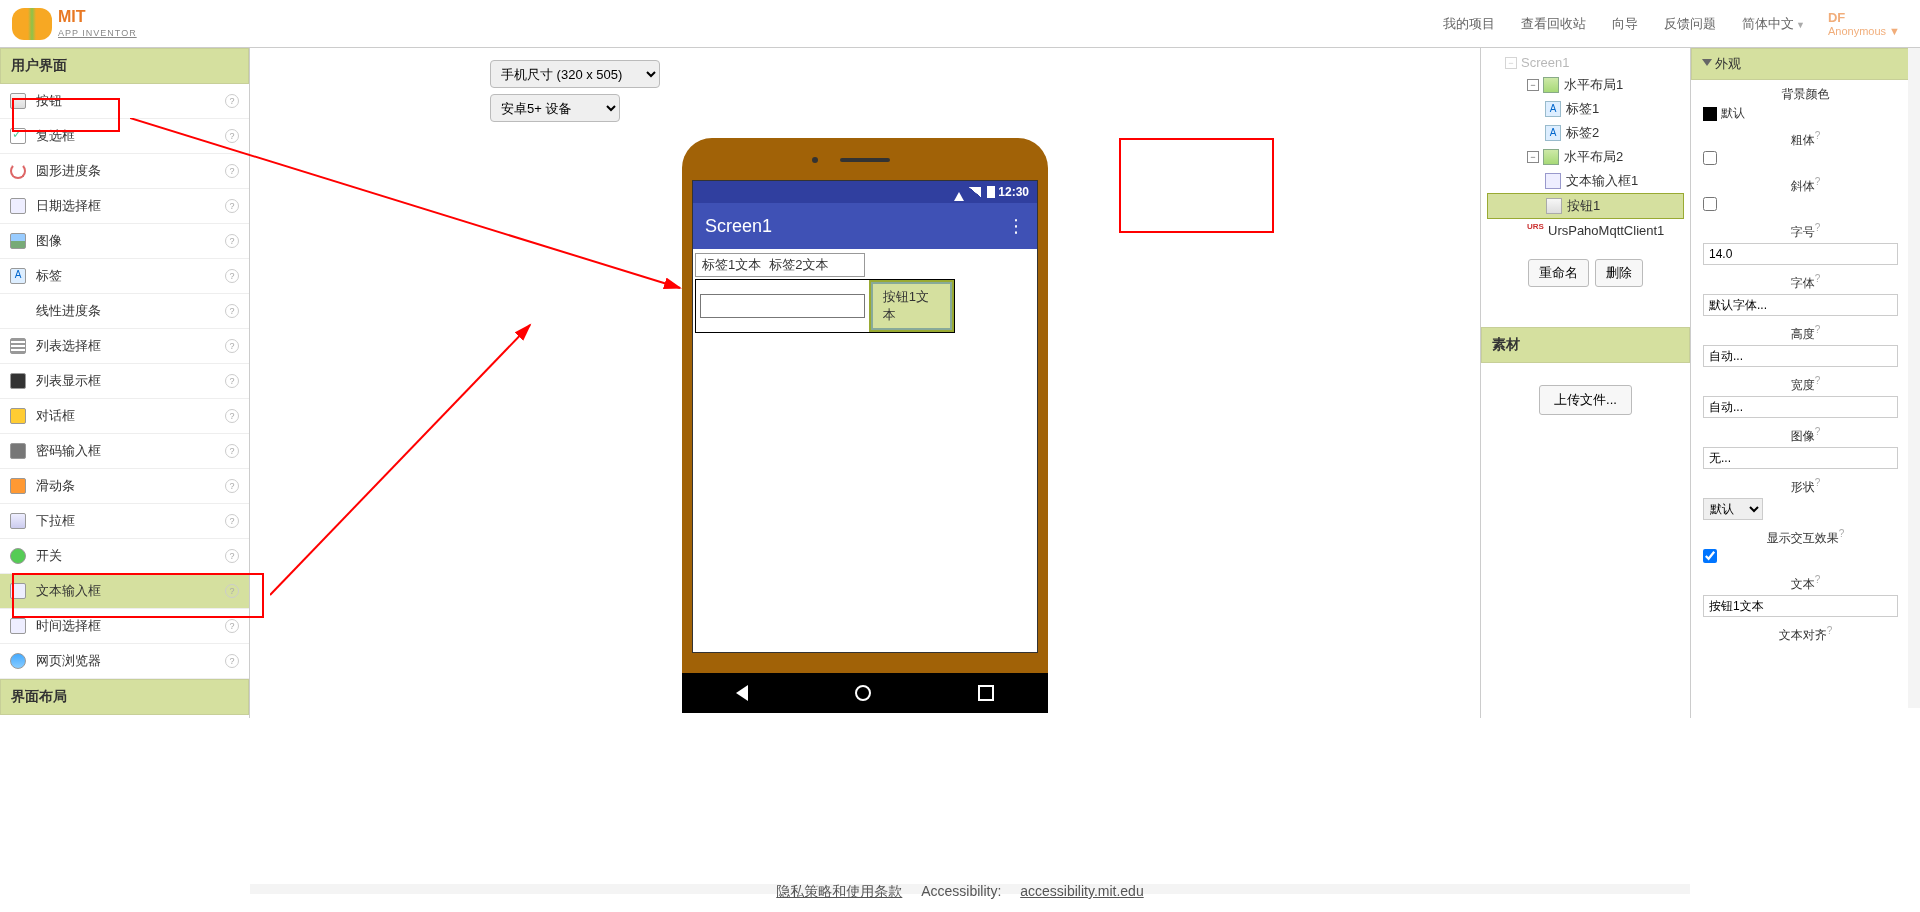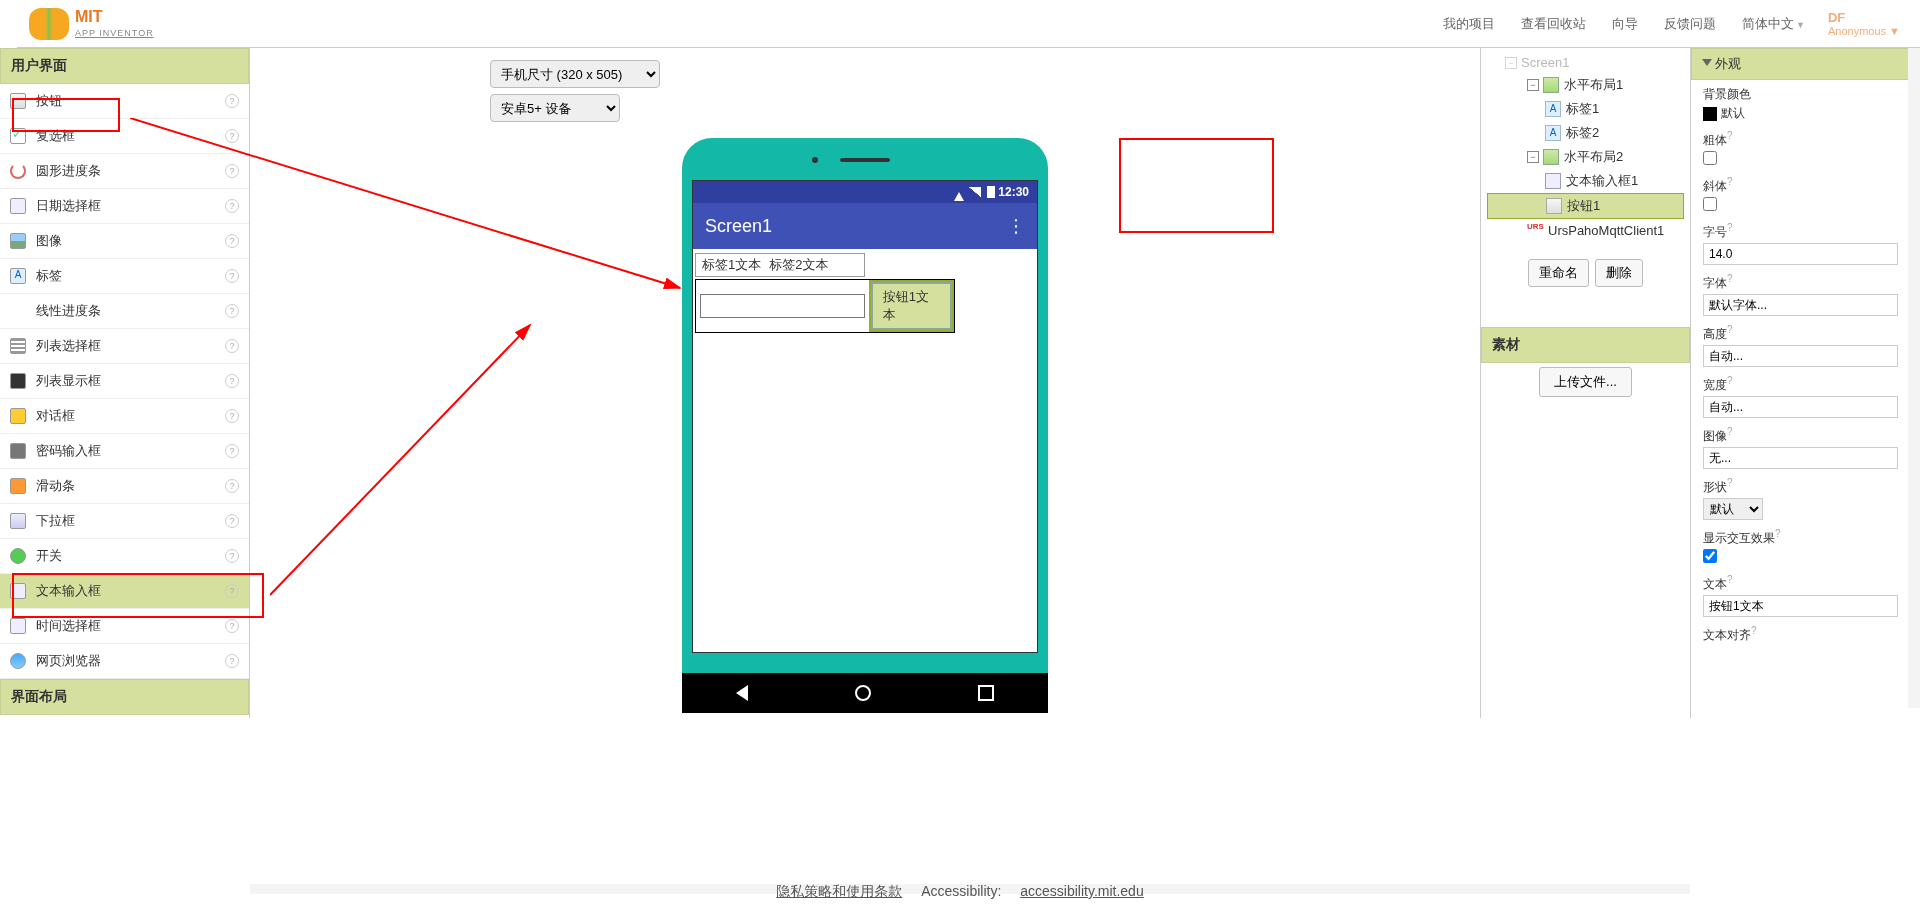--- a/index.html
+++ b/index.html
@@ -1,19 +1,19 @@
 <!DOCTYPE html>
 <html><head>
   <meta charset="utf-8">
   <style>
     * { box-sizing: border-box; margin: 0; padding: 0; font-family: Arial, "Microsoft YaHei", sans-serif; }
     body { background: #fff; font-size: 13px; color: #333; overflow: hidden; width: 1920px; height: 912px; position: relative; }
     
     
-    .topnav { height: 48px; border-bottom: 1px solid #ccc; display: flex; align-items: center; background: #fff; position: relative; margin-left: 17px; }
+    .topnav { height: 48px; border-bottom: 1px solid #ccc; display: flex; align-items: center; background: #fff; position: relative; }
     .logo { display: flex; align-items: center; padding: 0 12px; }
     .logo-bee { width: 40px; height: 32px; background: linear-gradient(90deg,#f7a823 40%,#8bc34a 50%,#f7a823 60%); border-radius: 12px; position: relative; }
     .logo-text { margin-left: 6px; line-height: 1; }
     .logo-mit { color: #e87823; font-weight: bold; font-size: 16px; display: block; }
     .logo-sub { color: #888; font-size: 9px; letter-spacing: 1px; text-decoration: underline; }
     .nav-left { display: flex; margin-left: 20px; }
     .nav-item { padding: 8px 12px; color: #666; font-size: 13px; cursor: pointer; border: 1px solid transparent; border-radius: 4px; }
     .nav-item .caret { font-size: 9px; color: #aaa; margin-left: 2px; }
     .nav-right { position: absolute; right: 20px; display: flex; align-items: center; }
     .anon { display: flex; flex-direction: column; color: #e87823; font-size: 11px; margin-left: 10px; opacity: 0.6; }
@@ -52,21 +52,21 @@
     
     .redbox-button { position: absolute; top: 98px; left: 12px; width: 108px; height: 34px; border: 2px solid red; pointer-events: none; }
     .redbox-textbox { position: absolute; top: 573px; left: 12px; width: 252px; height: 45px; border: 2px solid red; pointer-events: none; }
     .arrow1 { position: absolute; top: 118px; left: 130px; width: 560px; height: 180px; pointer-events: none; }
     .arrow2 { position: absolute; top: 320px; left: 270px; width: 270px; height: 280px; pointer-events: none; }
     
     
     .viewer { flex: 1; background: #fff; padding: 0 10px; position: relative; }
     .viewer-controls { position: absolute; top: 12px; left: 240px; display: flex; flex-direction: column; gap: 6px; }
     .viewer-controls select { width: 170px; height: 28px; border: 1px solid #bbb; border-radius: 4px; padding: 0 6px; font-size: 13px; }
-    .phone-frame { width: 366px; height: 575px; background: #14b8a6; border-radius: 30px; margin: 90px auto 0; padding: 42px 10px 60px; position: relative; }
+    .phone-frame { width: 366px; height: 575px; background: #a16207; border-radius: 30px; margin: 90px auto 0; padding: 42px 10px 60px; position: relative; }
     .phone-speaker { width: 50px; height: 4px; background: #333; border-radius: 2px; position: absolute; top: 20px; left: 50%; transform: translateX(-50%); }
     .phone-camera { width: 6px; height: 6px; background: #333; border-radius: 50%; position: absolute; top: 19px; left: 130px; }
     .phone-screen { background: #fff; height: 100%; border: 1px solid #333; position: relative; }
     .status-bar { height: 22px; background: #303f9f; color: #fff; display: flex; justify-content: flex-end; align-items: center; padding: 0 8px; font-size: 12px; font-weight: bold; }
     .status-bar .tri { width: 0; height: 0; border: 5px solid transparent; border-bottom: 9px solid #fff; margin: 0 2px -4px; }
     .status-bar .bars { display: inline-block; width: 12px; height: 10px; background: linear-gradient(to top right, transparent 48%, #fff 50%); margin: 0 3px; }
     .status-bar .batt { width: 8px; height: 12px; background: #fff; margin: 0 3px; border: 1px solid #fff; }
     .app-bar { height: 46px; background: #3f51b5; color: #fff; display: flex; align-items: center; justify-content: space-between; padding: 0 12px; font-size: 18px; }
     .app-bar .dots { font-size: 18px; }
     .phone-content { padding: 2px; }
@@ -95,28 +95,28 @@
     .ti-layout { background: linear-gradient(#cde9a7,#a7d977); border: 1px solid #8a8; }
     .ti-label { background: #def; border: 1px solid #9bc; font-size: 10px; color: #06c; text-align: center; line-height: 14px; }
     .ti-label::after { content: "A"; }
     .ti-textbox { background: #eef; border: 1px solid #99c; }
     .ti-button { background: linear-gradient(#f7f7f7,#ddd); border: 1px solid #aaa; }
     .ti-urs { font-size: 8px; color: #c33; font-weight: bold; border: none; }
     .redbox-tree { position: absolute; top: 138px; left: 1119px; width: 155px; height: 95px; border: 2px solid red; pointer-events: none; }
     .tree-buttons { display: flex; gap: 6px; justify-content: center; padding: 10px 0; }
     .tree-btn { padding: 4px 10px; border: 1px solid #bbb; background: #f7f7f7; border-radius: 3px; font-size: 13px; cursor: pointer; }
     .media-section { margin-top: 30px; }
-    .upload-btn { display: block; margin: 4px auto; padding: 5px 14px; border: 1px solid #bbb; background: #f7f7f7; border-radius: 3px; font-size: 13px; cursor: pointer; }
+    .upload-btn { display: block; margin: 22px auto; padding: 5px 14px; border: 1px solid #bbb; background: #f7f7f7; border-radius: 3px; font-size: 13px; cursor: pointer; }
     
     
     .right-col2 { width: 230px; border-left: 1px solid #ccc; background: #fff; }
     .props-header { background: #d5e09f; padding: 6px 10px; font-size: 13px; border: 1px solid #c7cf98; }
     .props-header .tri-down { display: inline-block; width: 0; height: 0; border: 5px solid transparent; border-top: 7px solid #666; margin-right: 3px; position: relative; top: 3px; }
     .prop { padding: 6px 12px 2px; font-size: 12px; }
-    .prop-label { color: #333; display: block; margin-bottom: 2px; }
+    .prop-label { color: #333; display: block; margin-bottom: 2px; text-align: center; }
     .prop-label .qm { color: #aaa; font-size: 10px; vertical-align: super; }
     .prop input[type=text] { width: 95%; border: 1px solid #ccc; padding: 3px 5px; font-size: 12px; }
     .prop select { width: 60px; border: 1px solid #ccc; padding: 2px; font-size: 12px; }
     .prop input[type=checkbox] { width: 14px; height: 14px; }
     .color-square { width: 14px; height: 14px; background: #000; display: inline-block; margin-right: 4px; vertical-align: middle; }
     
     
     .footer { position: absolute; bottom: 11px; width: 100%; height: 18px; text-align: center; font-size: 14px; color: #555; }
     .footer a { color: #555; text-decoration: underline; margin: 0 15px; }
     

